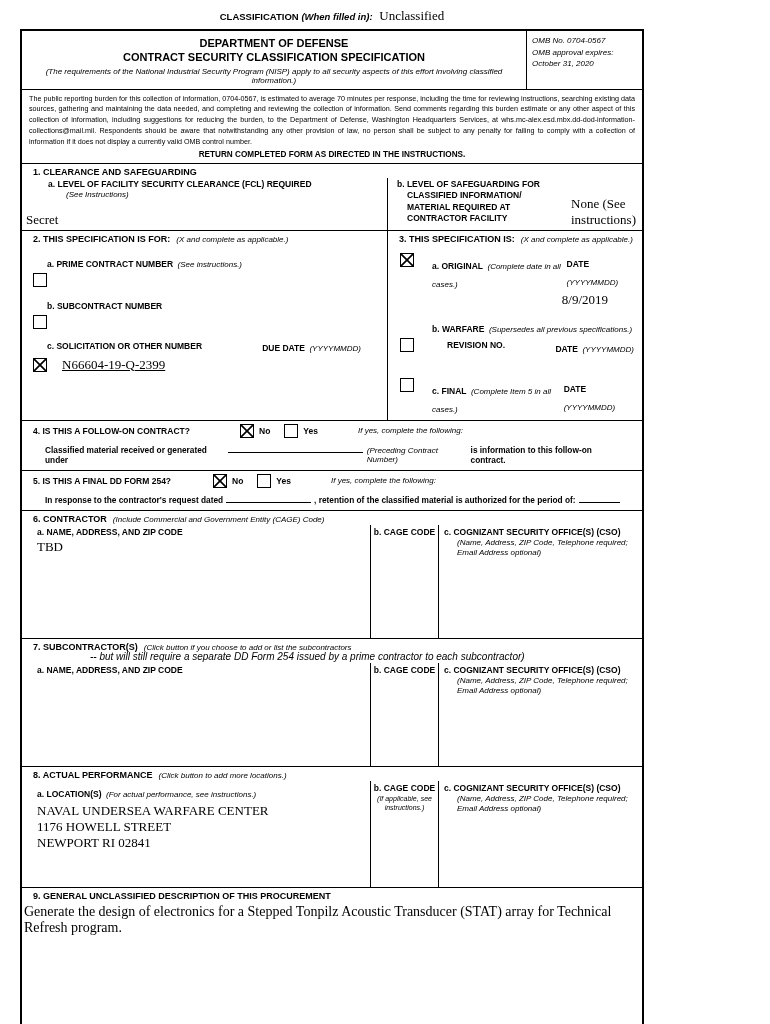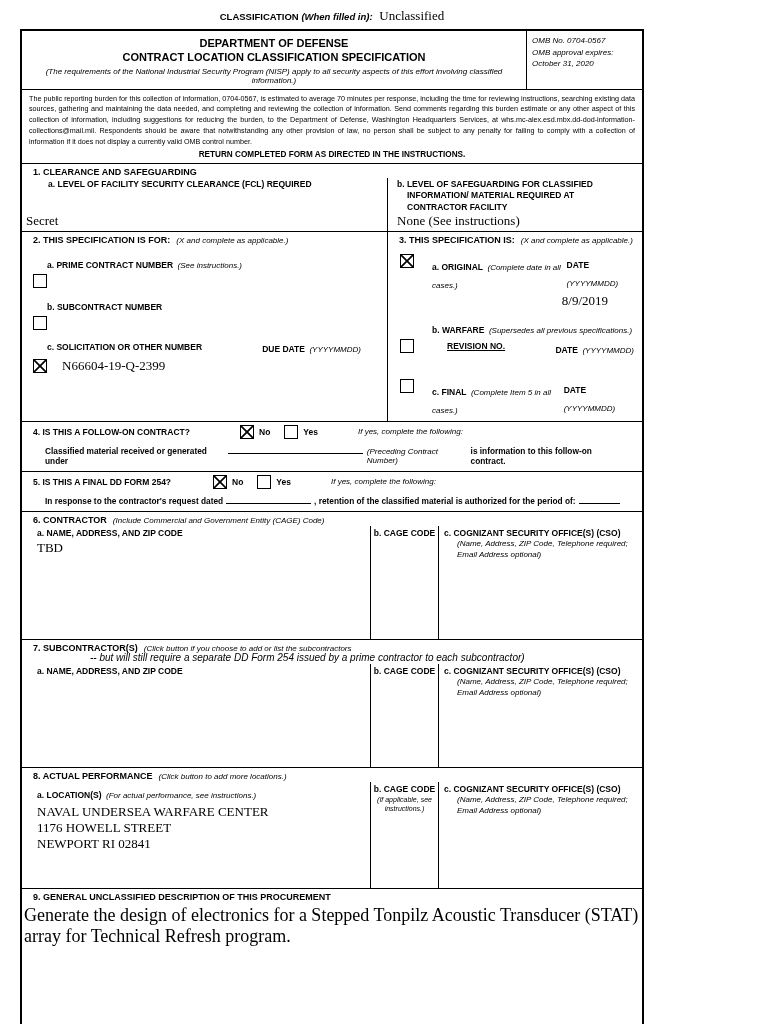--- a/index.html
+++ b/index.html
@@ -26,46 +26,46 @@
 
   .sec-title{font-size:9px;padding:3px 0 1px 11px;font-weight:bold;}
   .sec-title .note{font-size:8px;font-style:italic;font-weight:normal;margin-left:6px;}
   .lbl{font-size:8.5px;}
   .note{font-size:8px;font-style:italic;font-weight:normal;}
 
   
   .s1{border-bottom:1.6px solid #000;}
   .s1-row{display:flex;align-items:stretch;min-height:52px;}
   .s1a{width:365px;padding:1px 6px 2px 0;display:flex;flex-direction:column;}
-  .s1b{flex:1;border-left:1px solid #000;padding:1px 6px 2px 5px;display:flex;flex-direction:column;}
+  .s1b{flex:1;border-left:1px solid #000;padding:1px 6px 2px 5px;display:flex;flex-direction:row;}
   .s1a .lbl{padding-left:26px;}
   .s1a .note{padding-left:44px;margin-top:1px;}
   .s1b .lbl{max-width:300px;padding-left:14px;text-indent:-10px;line-height:1.35;}
   .sval{font-family:"Liberation Serif",serif;font-size:13px;margin-top:auto;padding-left:4px;}
 
   
   .s23{display:flex;border-bottom:1.6px solid #000;min-height:140px;}
   .s2{width:365px;padding-bottom:4px;}
   .s3{flex:1;border-left:1px solid #000;padding-bottom:4px;}
   .cb{display:inline-block;width:14px;height:14px;border:1.4px solid #000;background:#fff;position:relative;flex:none;}
   .cb.checked::before{content:"";position:absolute;left:0;top:0;right:0;bottom:0;background:
      linear-gradient(to top right, transparent 43%, #000 47%, #000 53%, transparent 57%),
      linear-gradient(to bottom right, transparent 43%, #000 47%, #000 53%, transparent 57%);}
   .s2 .ilabel{padding-left:25px;margin-top:8px;}
   .flexline{display:flex;align-items:center;}
   .duedate{margin-left:auto;margin-right:26px;}
-  .cbrow{display:flex;align-items:center;margin-left:11px;margin-top:2px;}
+  .cbrow{display:flex;align-items:center;margin-left:11px;margin-top:2px;text-decoration:underline;}
   .inval{font-family:"Liberation Serif",serif;font-size:13px;margin-left:15px;}
   .s3 .itemrow{display:flex;align-items:flex-start;margin-left:12px;margin-top:8px;}
   .s3 .itemrow .ilbl{margin-left:18px;margin-top:2px;}
   .s3 .daterow{margin-left:auto;margin-right:8px;margin-top:0;}
   .dateval{font-family:"Liberation Serif",serif;font-size:13px;text-align:right;padding-right:34px;margin-top:1px;}
   .s3 .blabel{margin-left:44px;margin-top:10px;}
   .s3 .revrow{margin-top:2px;}
-  .s3 .revrow .ilbl{margin-left:33px;text-decoration:underline;}
+  .s3 .revrow .ilbl{margin-left:33px;}
   .s3 .crow{margin-top:22px;}
 
   
   .s45{border-bottom:1.6px solid #000;padding:3px 0 5px;}
   .qline{display:flex;align-items:center;padding-left:11px;font-size:8.5px;}
   .qtitle{display:inline-block;}
   .q4{width:207px;}
   .q5{width:180px;}
   .anslbl{margin-left:5px;}
   .cbgap{margin-left:14px;}
@@ -86,21 +86,21 @@
   .tb{width:68px;border-left:1px solid #000;padding:2px 2px;text-align:center;}
   .tb .note{font-size:7px;line-height:1.3;display:block;margin-top:1px;}
   .tc{flex:1;border-left:1px solid #000;padding:2px 5px;}
   .ta .alabel{padding-left:11px;}
   .tc .note{padding-left:13px;margin-top:1px;line-height:1.35;display:block;}
   .tval{font-family:"Liberation Serif",serif;font-size:13px;margin-top:2px;padding-left:11px;white-space:pre-line;line-height:1.25;}
   .s7title2{font-size:10px;font-style:italic;padding-left:68px;margin-top:-2px;padding-bottom:1px;}
 
   
   .s9{min-height:166px;}
-  .desc{font-family:"Liberation Serif",serif;font-size:18px;padding-left:2px;margin-top:2px;}
+  .desc{font-family:"Liberation Serif",serif;font-size:14px;padding-left:2px;margin-top:2px;}
 
   
   .footer{position:relative;display:flex;justify-content:space-between;margin-top:2px;}
   .f-left{font-size:14px;font-weight:bold;padding-left:2px;padding-top:2px;}
   .f-center{position:absolute;left:250px;width:220px;text-align:center;font-size:8px;top:4px;}
   .f-right{width:110px;border-left:1px solid #000;text-align:right;padding:1px 2px 0 4px;min-height:22px;}
   .f-right .pg{font-size:9px;}
   .f-right .designer{font-size:6.5px;margin-top:1px;}
   .class-bottom{padding-top:2px;}
 </style>
@@ -113,40 +113,41 @@
     <span class="b">CLASSIFICATION</span>
     <span class="b i">(When filled in):</span>
     <span class="cval">Unclassified</span>
   </div>
 
   <div class="form">
 
     <div class="header-row">
       <div class="header-main">
         <div class="t1">DEPARTMENT OF DEFENSE</div>
-        <div class="t1">CONTRACT LOCATION CLASSIFICATION SPECIFICATION</div>
+        <div class="t1">CONTRACT SECURITY CLASSIFICATION SPECIFICATION</div>
         <div class="t2">(The requirements of the National Industrial Security Program (NISP) apply to all security aspects of this effort involving classified information.)</div>
       </div>
       <div class="omb-box">
         <div>OMB No. 0704-0567</div>
         <div>OMB approval expires:</div>
         <div>October 31, 2020</div>
       </div>
     </div>
 
     <div class="burden">
       <p>The public reporting burden for this collection of information, 0704-0567, is estimated to average 70 minutes per response, including the time for reviewing instructions, searching existing data sources, gathering and maintaining the data needed, and completing and reviewing the collection of information. Send comments regarding this burden estimate or any other aspect of this collection of information, including suggestions for reducing the burden, to the Department of Defense, Washington Headquarters Services, at whs.mc-alex.esd.mbx.dd-dod-information-collections@mail.mil. Respondents should be aware that notwithstanding any other provision of law, no person shall be subject to any penalty for failing to comply with a collection of information if it does not display a currently valid OMB control number.</p>
       <div class="ret">RETURN COMPLETED FORM AS DIRECTED IN THE INSTRUCTIONS.</div>
     </div>
 
     <div class="s1">
       <div class="sec-title">1.  CLEARANCE AND SAFEGUARDING</div>
       <div class="s1-row">
         <div class="s1a">
           <div class="lbl b">a.  LEVEL OF FACILITY SECURITY CLEARANCE (FCL) REQUIRED</div>
+          <div class="note">(See Instructions)</div>
           <div class="sval">Secret</div>
         </div>
         <div class="s1b">
           <div class="lbl b">b.  LEVEL OF SAFEGUARDING FOR CLASSIFIED INFORMATION/ MATERIAL REQUIRED AT CONTRACTOR FACILITY</div>
           <div class="sval">None (See instructions)</div>
         </div>
       </div>
     </div>
 
     <div class="s23">

